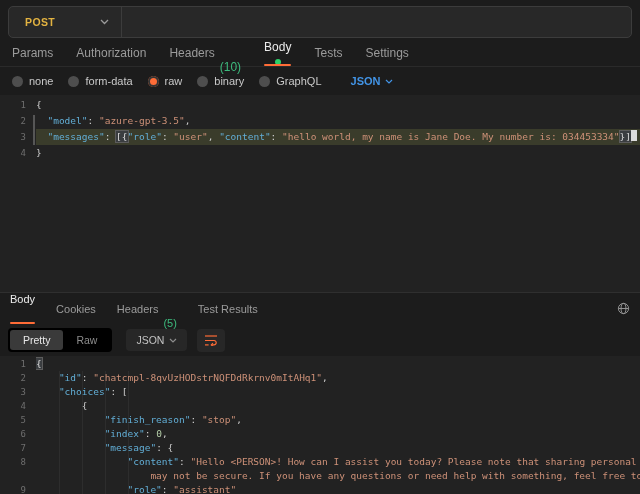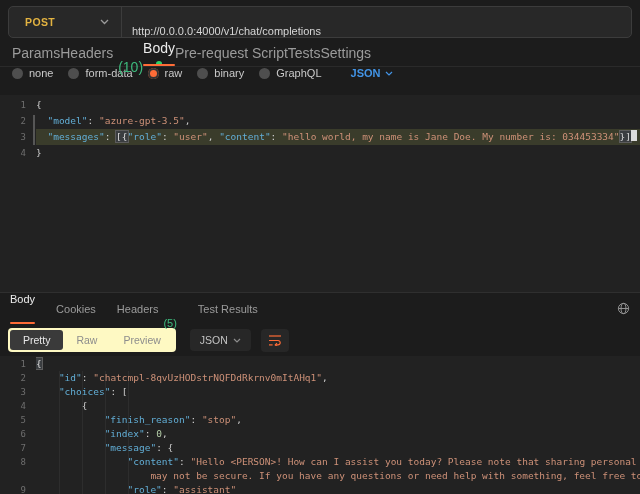--- a/index.html
+++ b/index.html
@@ -19,33 +19,33 @@
     padding:0 12px 0 16px;cursor:pointer;height:100%;}
   .method-label{font-size:10.5px;font-weight:700;letter-spacing:.4px;color:var(--method-post);}
   .method .chev{color:#9a9a9a;display:flex;}
   .vdiv{width:1px;height:100%;background:#3c3c3c;flex:none;}
   .url-input{
     flex:1;background:transparent;border:none;outline:none;color:#d6d6d6;
     font-size:11px;padding:0 10px;font-family:"Liberation Sans",sans-serif;
   }
   
   .req-tabs{
-    height:26px;flex:none;display:flex;align-items:stretch;
-    padding:0 12px;border-bottom:1px solid #2a2a2a;font-size:14px;
+    height:26px;flex:none;display:flex;align-items:stretch;gap:23px;
+    padding:0 12px;border-bottom:1px solid #2a2a2a;font-size:12px;
   }
   .tab{position:relative;display:flex;align-items:center;gap:5px;color:#9b9b9b;cursor:pointer;}
   .tab.active{color:#ececec;flex-direction:column;}
   .tab.active::after{
     content:'';position:absolute;left:0;right:0;bottom:0;height:2px;
     background:var(--accent-orange);border-radius:1px;
   }
   .tab-count{color:var(--count-green);margin-top:28px;}
   .tab-dot{width:6px;height:6px;border-radius:50%;background:var(--body-dot-green);display:inline-block;}
   
-  .radio-row{height:28px;flex:none;display:flex;align-items:flex-start;gap:15px;padding:0 12px;font-size:11px;}
+  .radio-row{height:28px;flex:none;display:flex;align-items:center;gap:15px;padding:0 12px;font-size:11px;}
   .radio-item{display:flex;align-items:center;cursor:pointer;}
   .radio{width:11px;height:11px;border-radius:50%;background:#4e4e4e;margin-right:6px;flex:none;}
   .radio.sel{background:var(--accent-orange);box-shadow:inset 0 0 0 2px #343434;}
   .radio-label{color:#c9c9c9;}
   .json-select{display:flex;align-items:center;gap:5px;margin-left:14px;cursor:pointer;
     color:var(--format-blue);font-size:11px;font-weight:600;}
   .json-select .chev{display:flex;}
   
   .editor{
     position:relative;background:#222222;overflow:hidden;
@@ -69,21 +69,21 @@
   .guide-bar{position:absolute;left:33px;top:20px;width:2px;height:30px;background:#8a8a8a;opacity:.5;z-index:0;}
   
   .resp-tabs-row{
     height:31px;flex:none;display:flex;align-items:stretch;
     border-top:1px solid #2f2f2f;padding:0 10px;font-size:11px;
   }
   .resp-tabs{display:flex;align-items:stretch;gap:21px;}
   .globe-btn{margin-left:auto;display:flex;align-items:center;cursor:pointer;color:#9a9a9a;}
   
   .resp-toolbar{height:32px;flex:none;display:flex;align-items:center;gap:10px;padding:0 8px;}
-  .segmented{display:flex;align-items:center;background:#fef9c3;border-radius:4px;padding:2px;}
+  .segmented{display:flex;align-items:center;background:#000000;border-radius:4px;padding:2px;}
   .seg{border:none;background:transparent;color:#8d8d8d;font-size:10.5px;padding:4px 13px;
     border-radius:3px;cursor:pointer;font-family:"Liberation Sans",sans-serif;}
   .seg.active{background:#3a3a3a;color:#e8e8e8;}
   .resp-format{margin-left:4px;background:#272727;border-radius:4px;padding:5px 10px;
     color:#c4c4c4;font-weight:400;font-size:10.5px;}
   .resp-format .chev{color:#8d8d8d;}
   .wrap-btn{width:28px;height:23px;background:#272727;border-radius:4px;display:flex;
     align-items:center;justify-content:center;cursor:pointer;color:var(--accent-orange);}
 </style>
 </head>
@@ -95,38 +95,37 @@
     <div class="url-bar">
       <div class="method">
         <span class="method-label">POST</span>
         <span class="chev">
           <svg width="9" height="6" viewBox="0 0 9 6">
               <path d="M1 1l3.5 3.5L8 1" fill="none" stroke="currentColor" stroke-width="1.3"></path>
             </svg>
         </span>
       </div>
       <div class="vdiv"></div>
-      <input class="url-input" readonly="" value="http://0.0.0.0:4000/v1/chat/completions" style="">
     </div>
   </div>
 
   <div class="req-tabs" id="req-tabs">
       <div class="tab">
         <span class="tab-label">Params</span>
+      </div>
+      <div class="tab">
+        <span class="tab-label">Authorization</span>
       </div>
       <div class="tab">
         <span class="tab-label">Headers</span>
         <span class="tab-count">(10)</span>
       </div>
       <div class="tab active">
         <span class="tab-label">Body</span>
         <span class="tab-dot"></span>
-      </div>
-      <div class="tab">
-        <span class="tab-label">Pre-request Script</span>
       </div>
       <div class="tab">
         <span class="tab-label">Tests</span>
       </div>
       <div class="tab">
         <span class="tab-label">Settings</span>
       </div>
     </div>
 
   <div class="radio-row">
@@ -206,21 +205,20 @@
           <ellipse cx="7" cy="7" rx="2.6" ry="5.5"></ellipse>
           <path d="M1.5 7h11"></path>
       </svg>
     </div>
   </div>
 
   <div class="resp-toolbar">
     <div class="segmented" id="view-modes">
         <button class="seg active">Pretty</button>
         <button class="seg">Raw</button>
-        <button class="seg">Preview</button>
       </div>
     <div class="json-select resp-format">
       <span>JSON</span>
       <span class="chev">
         <svg width="8" height="5" viewBox="0 0 8 5">
             <path d="M1 1l3 3 3-3" fill="none" stroke="currentColor" stroke-width="1.2"></path>
           </svg>
       </span>
     </div>
     <div class="wrap-btn">

